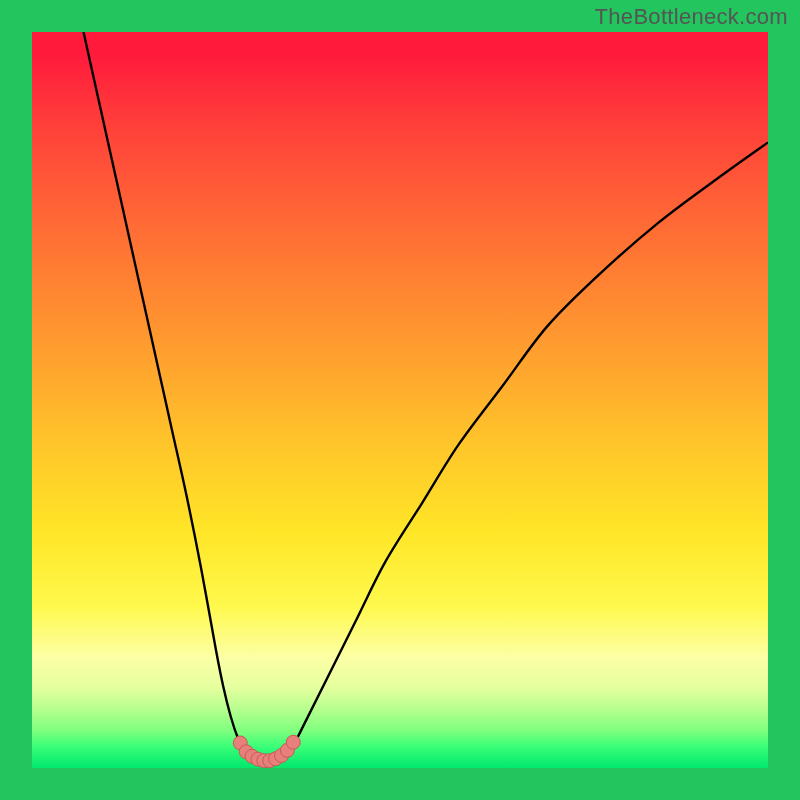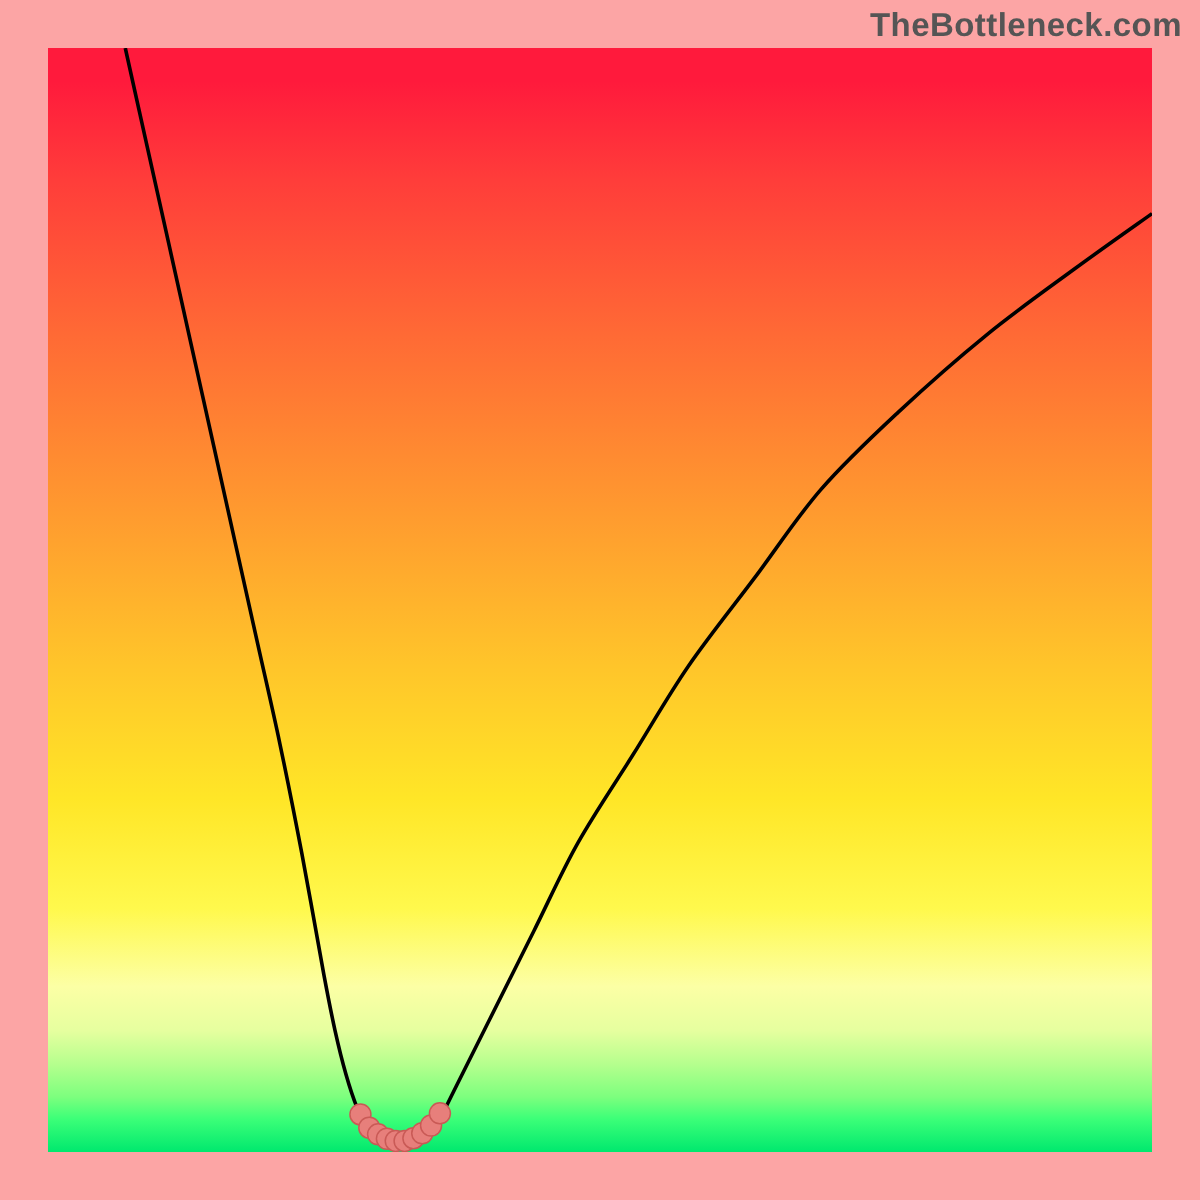--- a/index.html
+++ b/index.html
@@ -7,22 +7,21 @@
     padding: 0;
     width: 800px;
     height: 800px;
     overflow: hidden;
     background: #000;
     font-family: Arial, Helvetica, sans-serif;
   }
   .frame {
     position: absolute;
     inset: 0;
-    background: #fca5a5;
-    font-weight: bold;
+    background: #22c55e;
   }
   .plot {
     position: absolute;
     left: 32px;
     top: 32px;
     width: 736px;
     height: 736px;
     background: linear-gradient(
       to bottom,
       #ff1a3c 0%,

